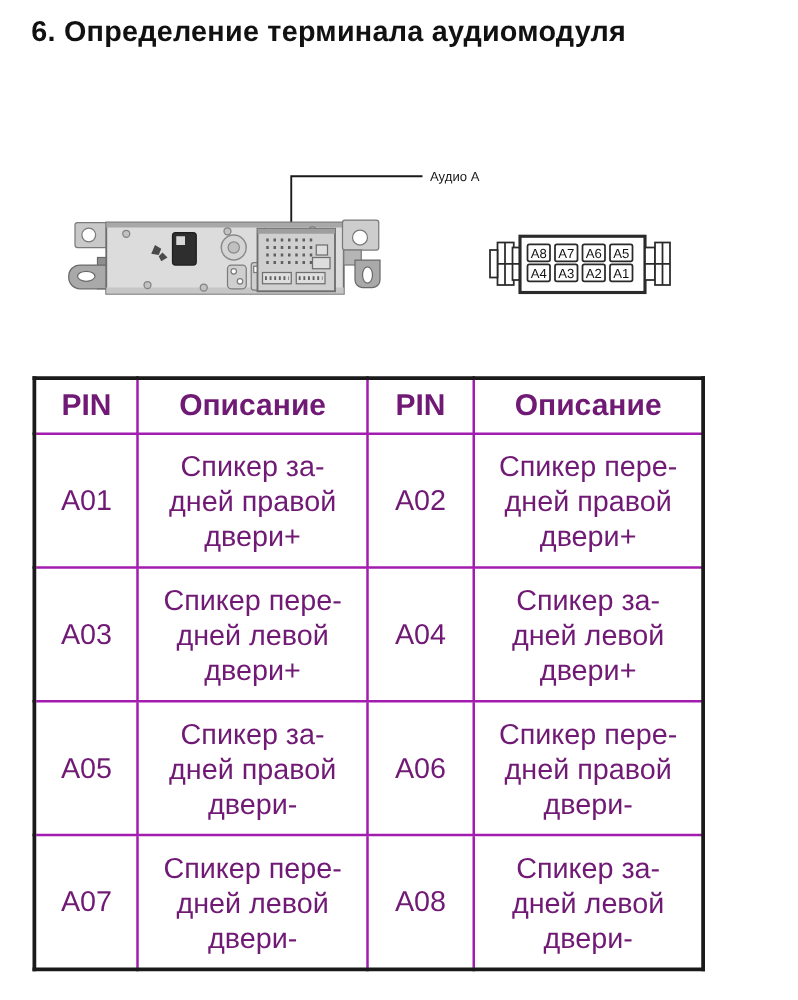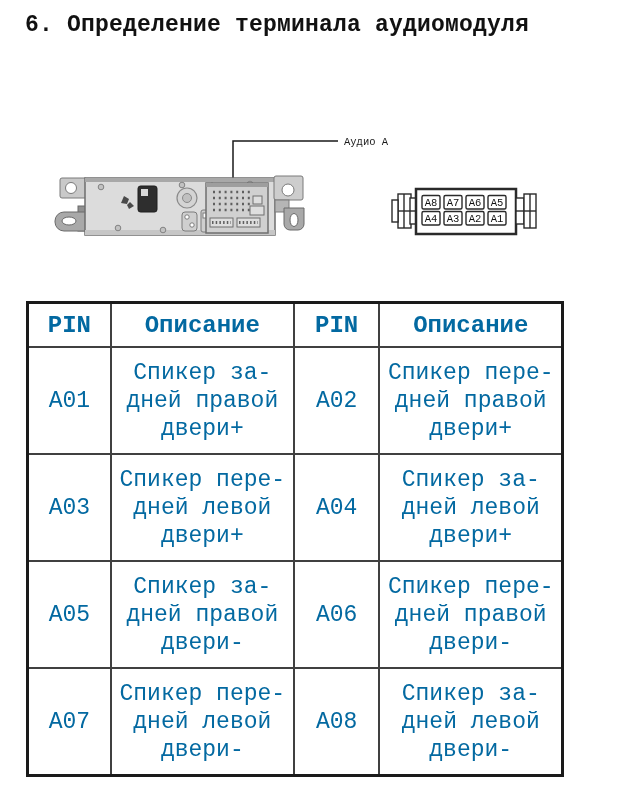--- a/index.html
+++ b/index.html
@@ -1,33 +1,33 @@
 <!DOCTYPE html>
 <html><head>
 <meta charset="utf-8">
 <style>
   html,body{margin:0;padding:0;background:#ffffff;}
   #page{
     position:relative;width:564px;height:800px;background:#ffffff;overflow:hidden;
-    font-family:Liberation Mono, monospace;color:#111111;
+    font-family:Liberation Sans, sans-serif;color:#111111;
   }
   .heading{position:absolute;left:25px;font-weight:bold;font-size:23px;letter-spacing:0.2px;white-space:nowrap;color:#111;}
   #h1{top:12px;}
   #h2{top:53px;}
   #figure-svg{position:absolute;left:0;top:120px;}
   .callout-text{font-size:10.5px;fill:#1a1a1a;}
   .pin-label{font-size:10.5px;fill:#111;}
   table.pin-table{
     position:absolute;left:26px;top:301px;
     border-collapse:collapse;table-layout:fixed;
     border:3px solid #1a1a1a;
   }
   .pin-table th,.pin-table td{
-    border:2px solid #404040;text-align:center;vertical-align:middle;
-    padding:0;color:#0369a1;
+    border:2px solid #a21caf;text-align:center;vertical-align:middle;
+    padding:0;color:#701a75;
   }
   .pin-table th{font-size:24px;font-weight:bold;height:42px;}
   .pin-table td{height:105px;font-size:23px;}
   .pin-table td.desc{line-height:28px;white-space:pre-line;}
 </style>
 </head>
 <body>
 
 <div id="page">
 

